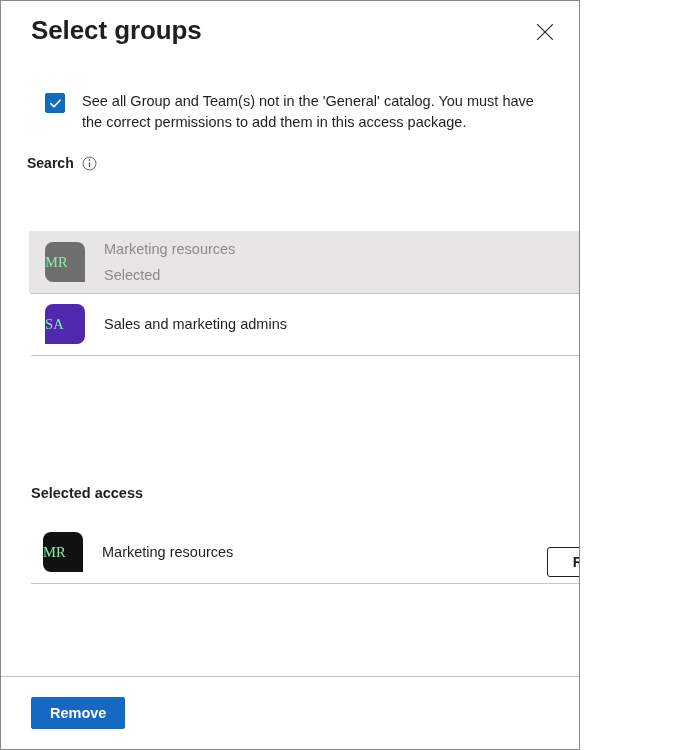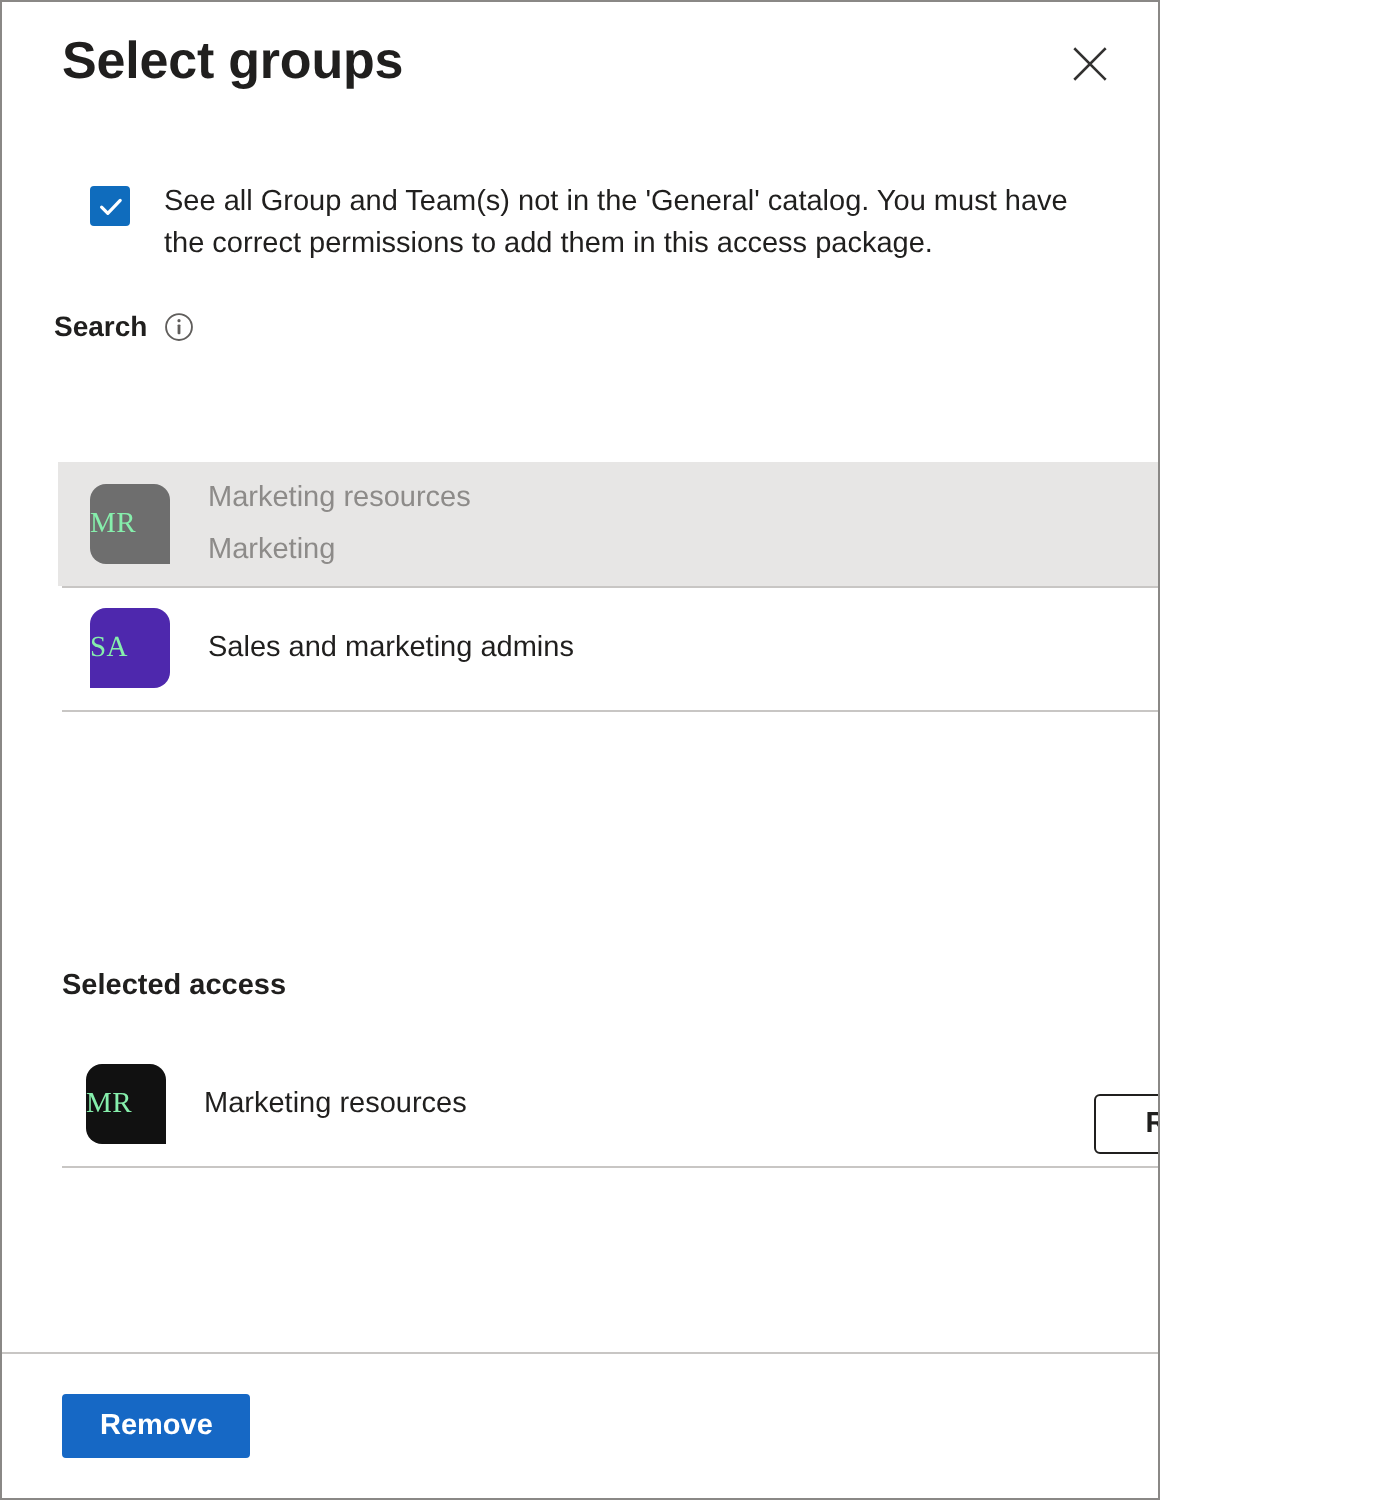--- a/index.html
+++ b/index.html
@@ -343,21 +343,21 @@
 
 
     <div class="results">
 
       <div class="result-row disabled">
         <span class="avatar corner-br" style="background:#6e6e6e">
           <span>MR</span>
         </span>
         <span class="result-text">
           <span class="result-name">Marketing resources</span>
-          <span class="result-sub">Marketing</span>
+          <span class="result-sub">Selected</span>
         </span>
       </div>
 
       <div class="result-row">
         <span class="avatar corner-bl" style="background:#4e28ad">
           <span>SA</span>
         </span>
         <span class="result-text">
           <span class="result-name">Sales and marketing admins</span>
         </span>

